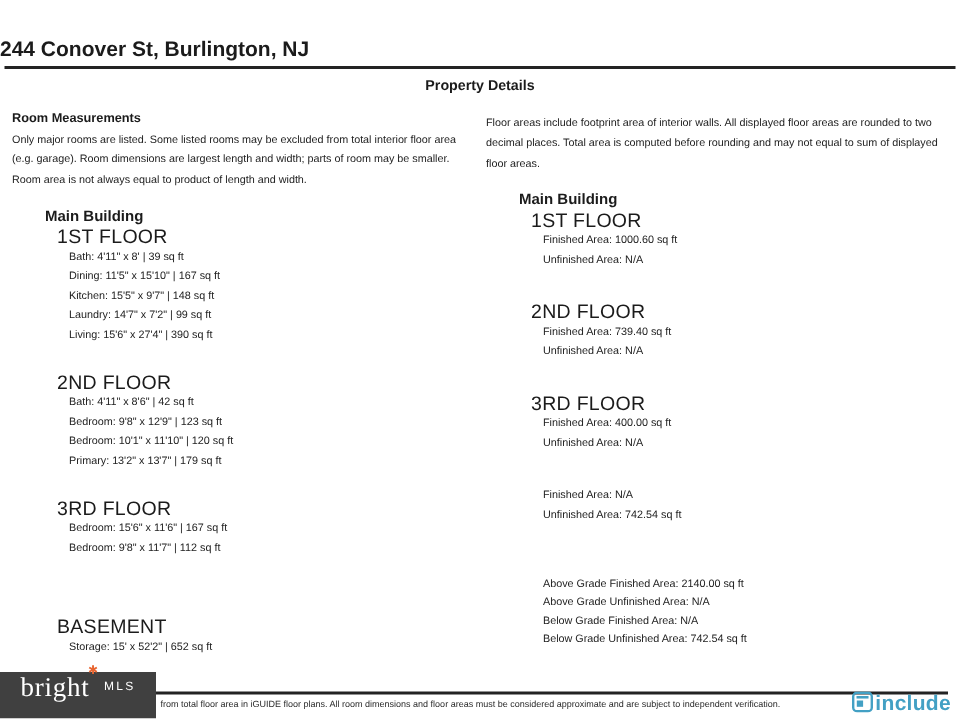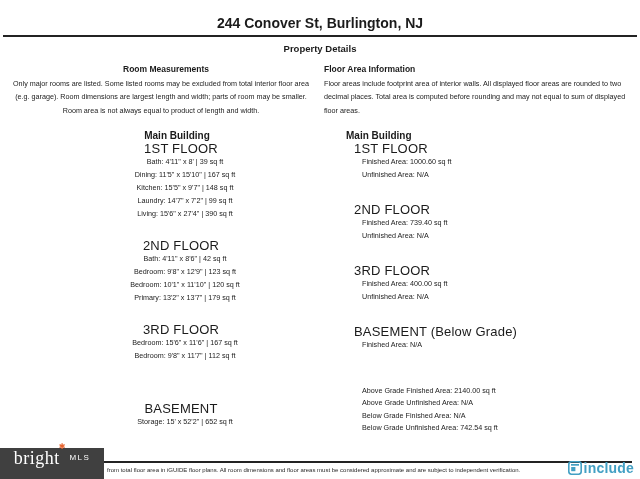--- a/index.html
+++ b/index.html
@@ -5,45 +5,44 @@
   * { margin:0; padding:0; box-sizing:border-box; }
   html,body { width:640px; height:479px; }
   body {
     font-family:"Liberation Sans", sans-serif;
     color:#1b1b1b;
     background:#ffffff;
     position:relative;
     overflow:hidden;
   }
   .page-title {
-    text-align:center;
+    text-align:left;
     font-weight:bold;
     font-size:14px;
-    padding-top:0;
+    padding-top:24px;
     line-height:16px;
-    margin-top:15px;
   }
   .title-rule {
     border:none;
     border-top:2px solid #232323;
     margin:4px 3px 0 3px;
   }
   .page-subtitle {
     text-align:center;
     font-weight:bold;
     font-size:9.5px;
     margin-top:6px;
     line-height:11px;
   }
   .columns {
     display:flex;
     padding:0 8px;
     margin-top:10px;
   }
-  .col-left  { width:316px;text-align:center; }
+  .col-left  { width:316px; }
   .col-right { flex:1; }
   .sec-heading {
     font-weight:bold;
     font-size:8.5px;
     line-height:11px;
   }
   .sec-desc {
     font-size:7.2px;
     line-height:13.4px;
     margin-top:2px;
@@ -173,42 +172,41 @@
           <div class="item-line">Bedroom: 9'8" x 11'7" | 112 sq ft</div>
         </div>
         <div class="floor-group">
           <div class="floor-name">BASEMENT</div>
           <div class="item-line">Storage: 15' x 52'2" | 652 sq ft</div>
         </div>
       </div>
   </div>
 
   <div class="col-right">
-    <div class="sec-heading">Floor Area Information</div>
     <div class="sec-desc">Floor areas include footprint area of interior walls. All displayed floor areas are rounded to two decimal places. Total area is computed before rounding and may not equal to sum of displayed floor areas.</div>
     <div class="building">Main Building</div>
     <div class="floors" id="fa-floors">
         <div class="floor-group">
           <div class="floor-name">1ST FLOOR</div>
           <div class="item-line">Finished Area: 1000.60 sq ft</div>
           <div class="item-line">Unfinished Area: N/A</div>
         </div>
         <div class="floor-group">
           <div class="floor-name">2ND FLOOR</div>
           <div class="item-line">Finished Area: 739.40 sq ft</div>
           <div class="item-line">Unfinished Area: N/A</div>
         </div>
         <div class="floor-group">
           <div class="floor-name">3RD FLOOR</div>
           <div class="item-line">Finished Area: 400.00 sq ft</div>
           <div class="item-line">Unfinished Area: N/A</div>
         </div>
         <div class="floor-group">
-          <div class="floor-name">BASEMENT (Below Grade)</div>
           <div class="item-line">Finished Area: N/A</div>
+          <div class="item-line">Unfinished Area: 742.54 sq ft</div>
         </div>
       </div>
     <div class="ansi-block">
       <div class="ansi-lines" id="ansi-lines">
           <div class="ansi-line">Above Grade Finished Area: 2140.00 sq ft</div>
           <div class="ansi-line">Above Grade Unfinished Area: N/A</div>
           <div class="ansi-line">Below Grade Finished Area: N/A</div>
           <div class="ansi-line">Below Grade Unfinished Area: 742.54 sq ft</div>
         </div>
     </div>

